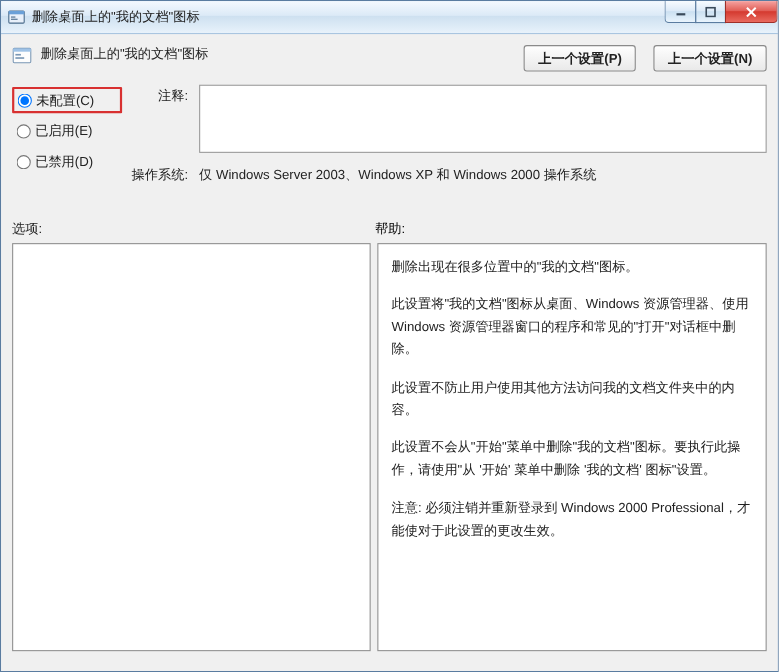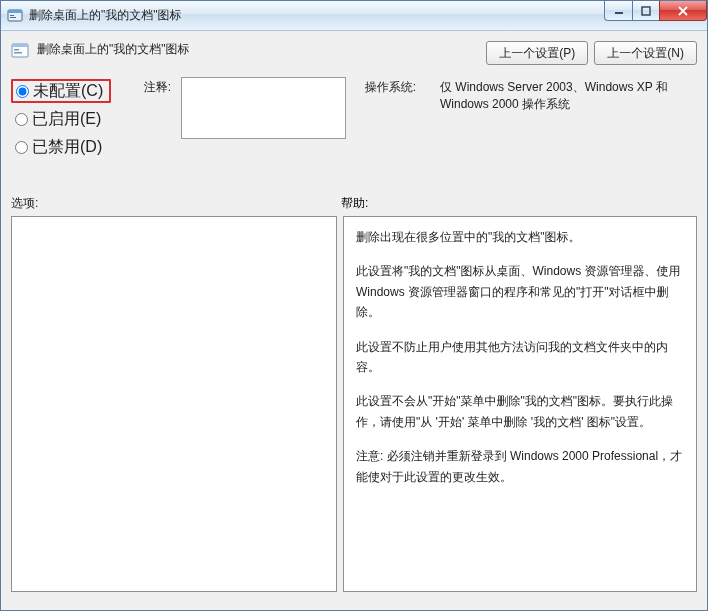--- a/index.html
+++ b/index.html
@@ -86,22 +86,23 @@
     margin-right: 8px;
     margin-top: 1px;
   }
   .header-title {
     font-size: 12px;
     color: #222;
     flex: 1;
   }
   .nav-buttons {
     display: flex;
-    gap: 6px;
+    gap: 16px;
     margin-left: auto;
+    font-weight: bold;
   }
   .btn {
     min-width: 100px;
     height: 24px;
     padding: 0 12px;
     border: 1px solid #8a8a8a;
     border-radius: 3px;
     background: linear-gradient(to bottom, #fefefe, #e9e9e9);
     font-size: 12px;
     color: #222;
@@ -128,27 +129,27 @@
   }
   .radio-row.highlight {
     border: 2px solid #d83030;
     padding: 0 3px 0 1px;
     border-radius: 1px;
   }
   .radio-row input[type=radio] {
     margin: 0 4px 0 2px;
   }
   .radio-row label {
-    font-size: 16px;
+    font-size: 12px;
     color: #222;
   }
   .fields-column {
     flex: 1;
     display: flex;
-    flex-direction: row;
+    flex-direction: column;
     gap: 10px;
   }
   .field-row {
     display: flex;
     align-items: flex-start;
   }
   .field-label {
     width: 70px;
     text-align: right;
     padding-right: 10px;
@@ -162,21 +163,20 @@
     background: #fff;
     resize: none;
     font-family: inherit;
     font-size: 12px;
     padding: 2px 4px;
   }
   .platform-text {
     flex: 1;
     padding-top: 2px;
     color: #222;
-    margin-left: 14px;
   }
 
   .labels-row {
     display: flex;
     margin-top: 32px;
     margin-bottom: 4px;
   }
   .label-left {
     width: 330px;
     color: #222;

